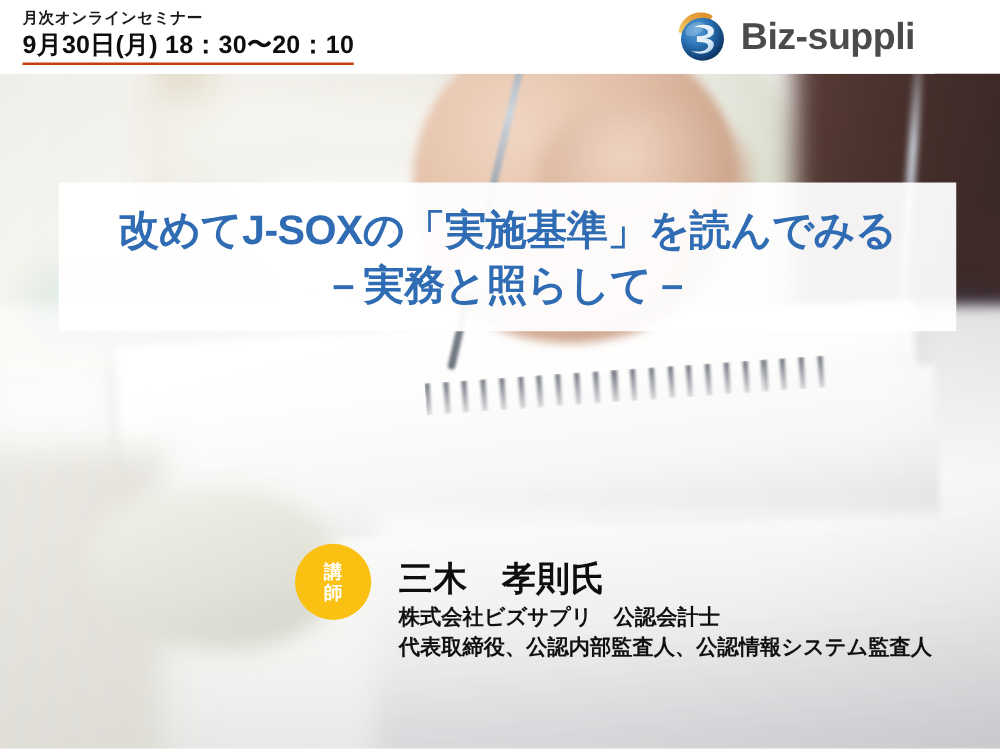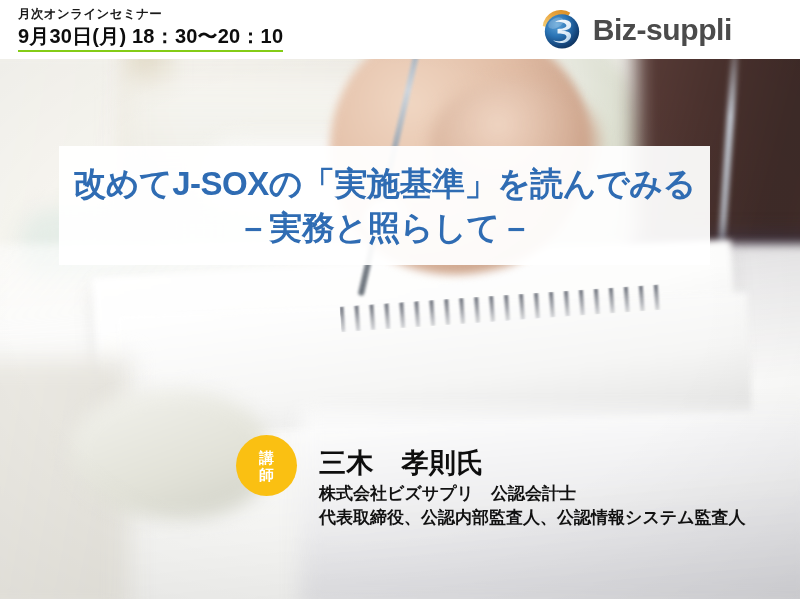--- a/index.html
+++ b/index.html
@@ -260,21 +260,21 @@
     margin: 0 0 1px 0;
     white-space: nowrap;
   }
   .datetime {
     display: inline-block;
     font-size: 20px;
     font-weight: bold;
     color: #0d0d0d;
     letter-spacing: .2px;
     line-height: 26px;
-    border-bottom: 2px solid #84cc16;
+    border-bottom: 2px solid #c2410c;
     padding-bottom: 1px;
     white-space: nowrap;
   }
 
   .logo {
     position: absolute;
     right: 16px; top: 8px;
     display: flex;
     align-items: center;
     gap: 9px;
@@ -285,22 +285,22 @@
     font-weight: bold;
     color: #4b4b4b;
     letter-spacing: -.4px;
     line-height: 44px;
     white-space: nowrap;
   }
 
   
   .title-band {
     position: absolute;
-    left: 59px; top: 146px;
-    width: 651px; height: 119px;
+    left: 47px; top: 146px;
+    width: 718px; height: 119px;
     background: rgba(255,255,255,0.94);
     z-index: 4;
     display: flex;
     flex-direction: column;
     align-items: center;
     justify-content: center;
   }
   .title-line {
     color: #2f6cb3;
     font-weight: bold;

